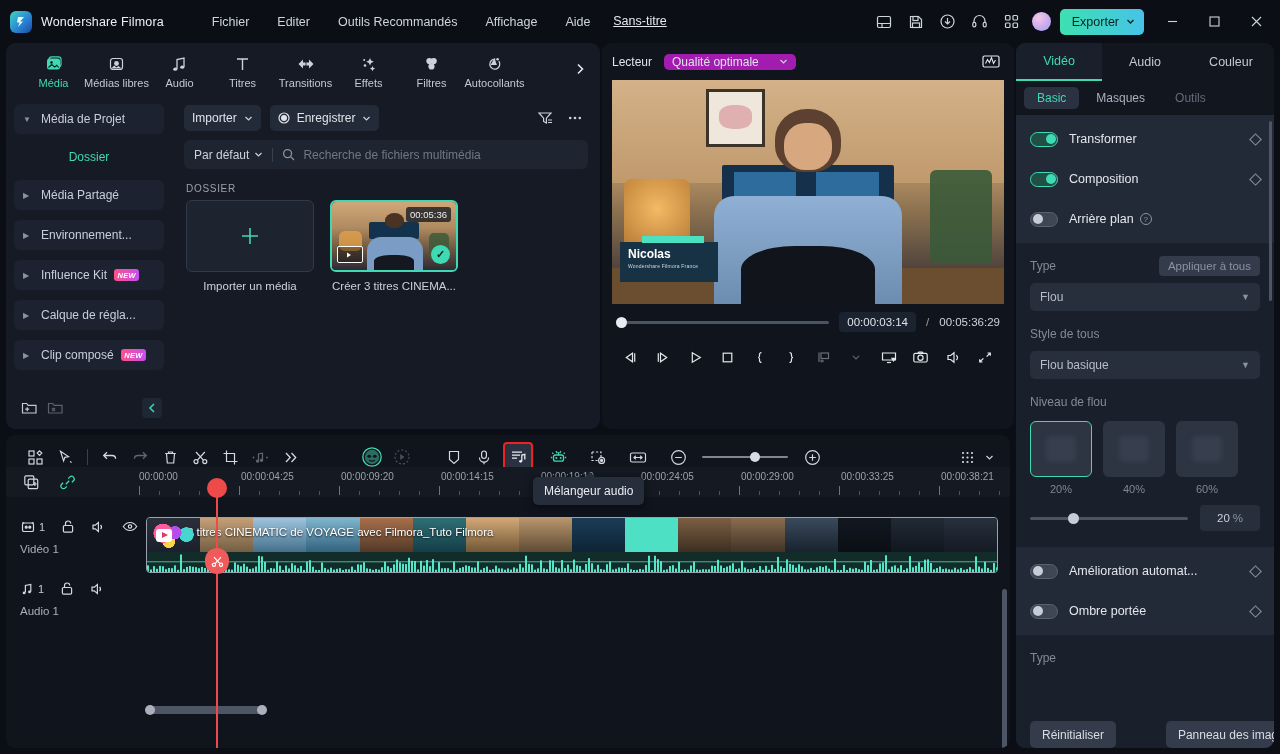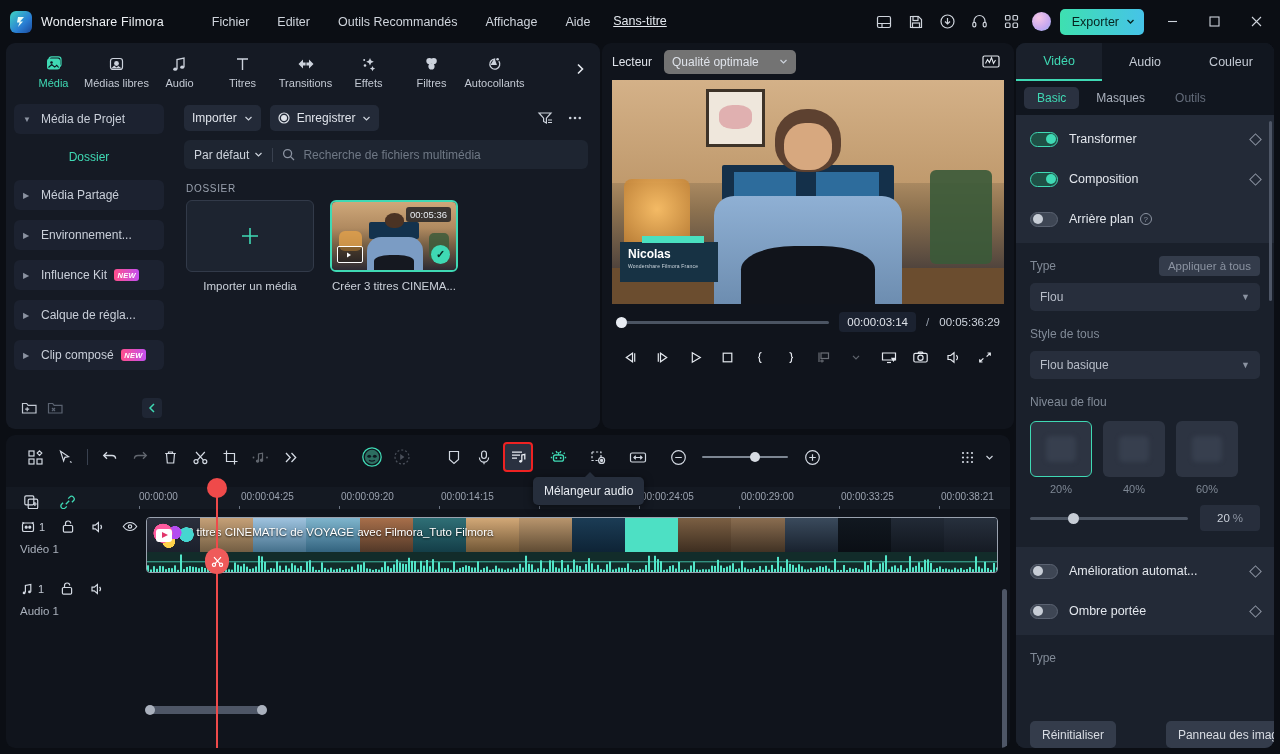--- a/index.html
+++ b/index.html
@@ -163,21 +163,21 @@
   .ps-chair { position: absolute; left: 34%; bottom: 0; width: 32%; height: 22%; background: #151820; border-radius: 40% 40% 0 0; }
 
   
   .player {
     position: absolute; left: 602px; top: 43px; width: 412px; height: 386px;
     background: #10141c; border-radius: 9px;
   }
   .player-head { height: 37px; display: flex; align-items: center; padding: 0 10px; }
   .player-head .lbl { font-size: 12px; color: #dfe3ea; margin-right: 12px; }
   .quality {
-    height: 24px; border-radius: 5px; background: #737373; display: flex; align-items: center;
+    height: 16px; border-radius: 5px; background: #a21caf; display: flex; align-items: center;
     padding: 0 8px; gap: 20px; font-size: 12px; color: #dfe3ea; cursor: default;
   }
   .player-head .right { margin-left: auto; }
   .screen {
     margin: 0 10px; height: 224px; background: #000; position: relative; overflow: hidden;
   }
   .scene { position: absolute; inset: 0; background: linear-gradient(180deg,#d9b88b 0%, #c59f71 34%, #8d7250 58%, #2b2831 100%); }
   .sc-wall { position:absolute; left:0; top:0; width:100%; height:46%; background: linear-gradient(180deg,#d4b188,#c09a6d); }
   .sc-frame { position:absolute; left:24%; top:4%; width:15%; height:26%; background:#efe7dc; border:3px solid #3e3328; }
   .sc-frame:after{ content:''; position:absolute; left:18%; top:25%; width:64%; height:45%; background:#e0b0b0; border-radius:40%;}
@@ -284,21 +284,21 @@
   .zoombar .zk { position: absolute; left: 48px; top: -4px; width: 10px; height: 10px; border-radius: 50%; background: #d7dce3; }
   .tooltip {
     position: absolute; left: 533px; top: 477px; background: #262e3c; color: #e8ecf2;
     font-size: 12px; padding: 7px 11px; border-radius: 5px; white-space: nowrap; z-index: 30;
     box-shadow: 0 2px 8px rgba(0,0,0,.5);
   }
   .tooltip:before {
     content:''; position: absolute; top: -5px; left: 52px; border-left: 5px solid transparent;
     border-right: 5px solid transparent; border-bottom: 5px solid #262e3c;
   }
-  .tl-ruler { position: absolute; left: 0; top: 52px; width: 1004px; height: 30px; background: #141922; }
+  .tl-ruler { position: absolute; left: 0; top: 32px; width: 1004px; height: 30px; background: #141922; }
   .ruler-left { position: absolute; left: 0; top: 0; width: 133px; height: 30px; display: flex; align-items: center; padding-left: 14px; gap: 14px; }
   .ruler-track { position: absolute; left: 133px; top: 0; right: 0; height: 30px; overflow: hidden; }
   .tick-label { position: absolute; top: 4px; font-size: 10px; color: #9aa2af; white-space: nowrap; }
   .tick { position: absolute; bottom: 2px; width: 1px; background: #4b5462; }
   .tick.major { height: 9px; background: #6b7482; }
   .tick.minor { height: 4px; }
   .tracks { position: absolute; left: 0; top: 74px; width: 1004px; height: 213px; background: #10141c; }
   .track-head { position: absolute; left: 0; width: 133px; height: 62px; padding: 10px 0 0 14px; }
   .th-row { display: flex; align-items: center; gap: 16px; }
   .th-row .n { font-size: 11px; color: #c3c9d3; margin-left: -12px; }

